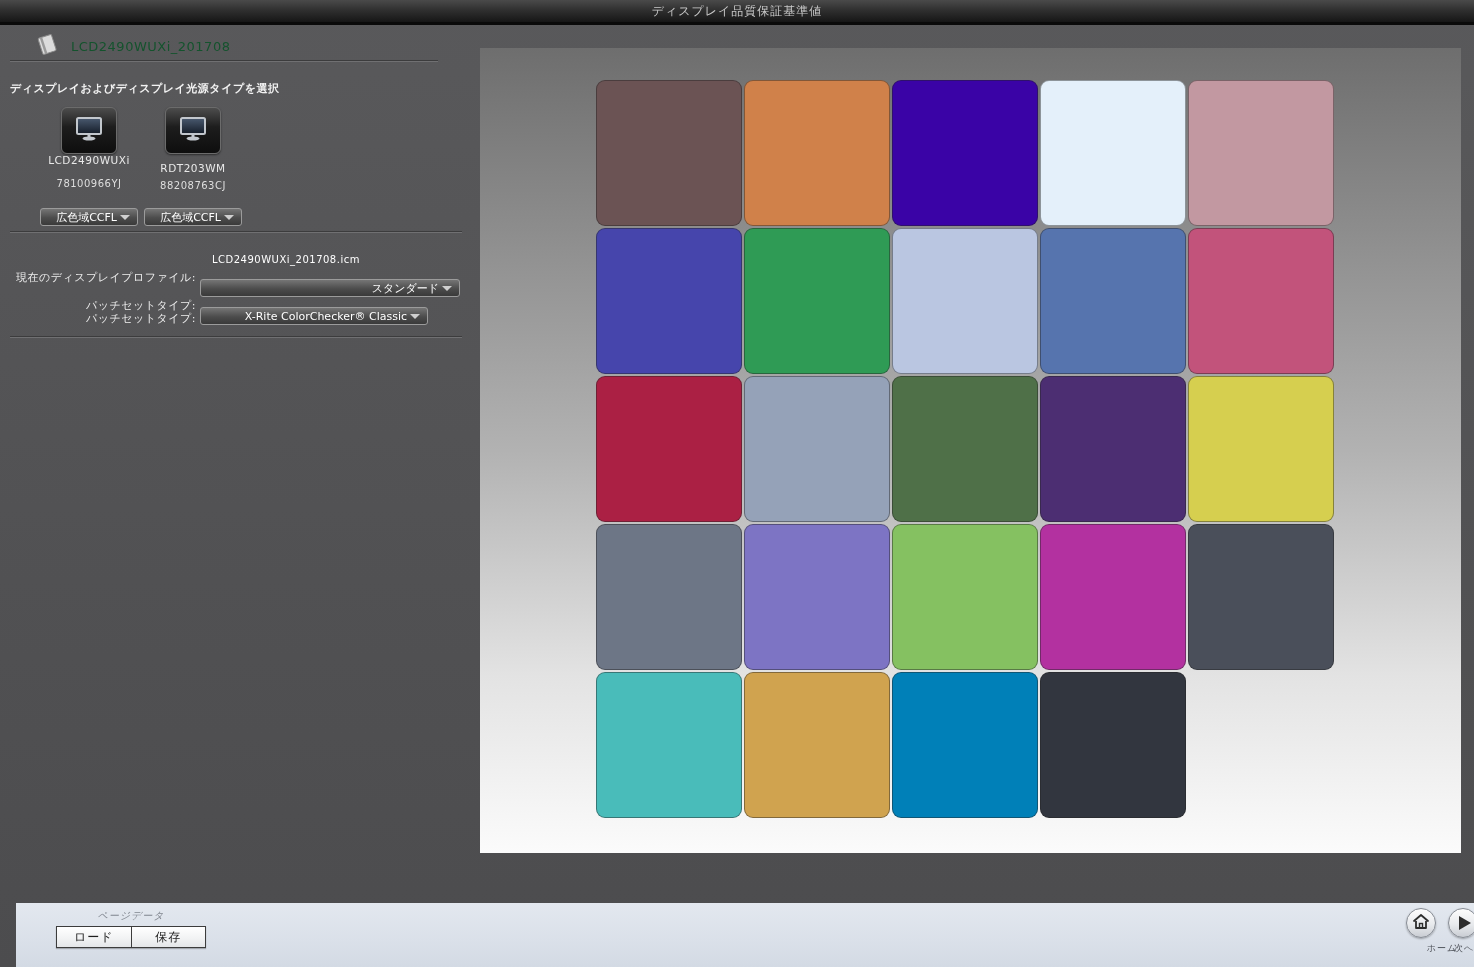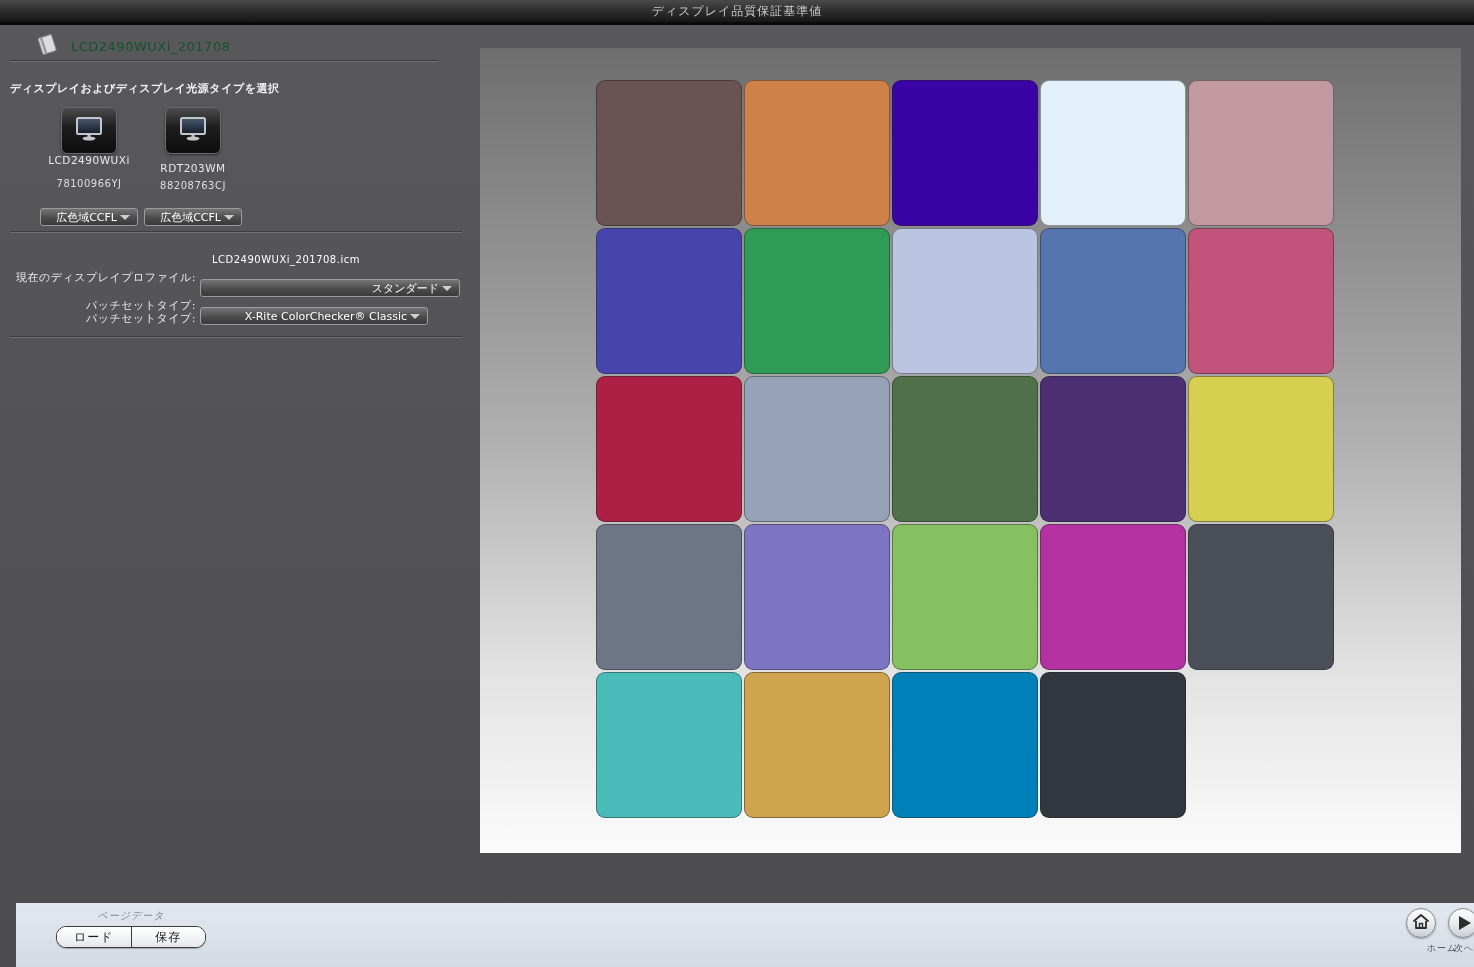--- a/index.html
+++ b/index.html
@@ -108,21 +108,21 @@
     background:linear-gradient(180deg,#e3e8ef 0%,#dae0e9 60%,#d3dae4 100%);
     margin-left:16px;
   }
   .pagedata-group{position:absolute;left:40px;top:6px;width:150px;text-align:center;}
   .pagedata-label{
     color:#80868f;font-size:10px;font-style:italic;letter-spacing:1px;
     margin-bottom:3px;
   }
   .btn-group{
     display:flex;height:20px;
-    border:1.5px solid #3c3c3c;border-radius:10px;overflow:hidden;
+    border:1.5px solid #3c3c3c;border-radius:0;overflow:hidden;
     background:#fff;box-shadow:0 1px 1px rgba(0,0,0,.25);
   }
   .seg-btn{
     flex:1;
     background:linear-gradient(180deg,#ffffff 0%,#f2f3f4 55%,#e4e6e8 100%);
     color:#1e1e1e;font-size:12px;line-height:20px;text-align:center;
     cursor:pointer;letter-spacing:1px;
   }
   .seg-btn:first-child{border-right:1.5px solid #3c3c3c;}
   .nav-btn{

